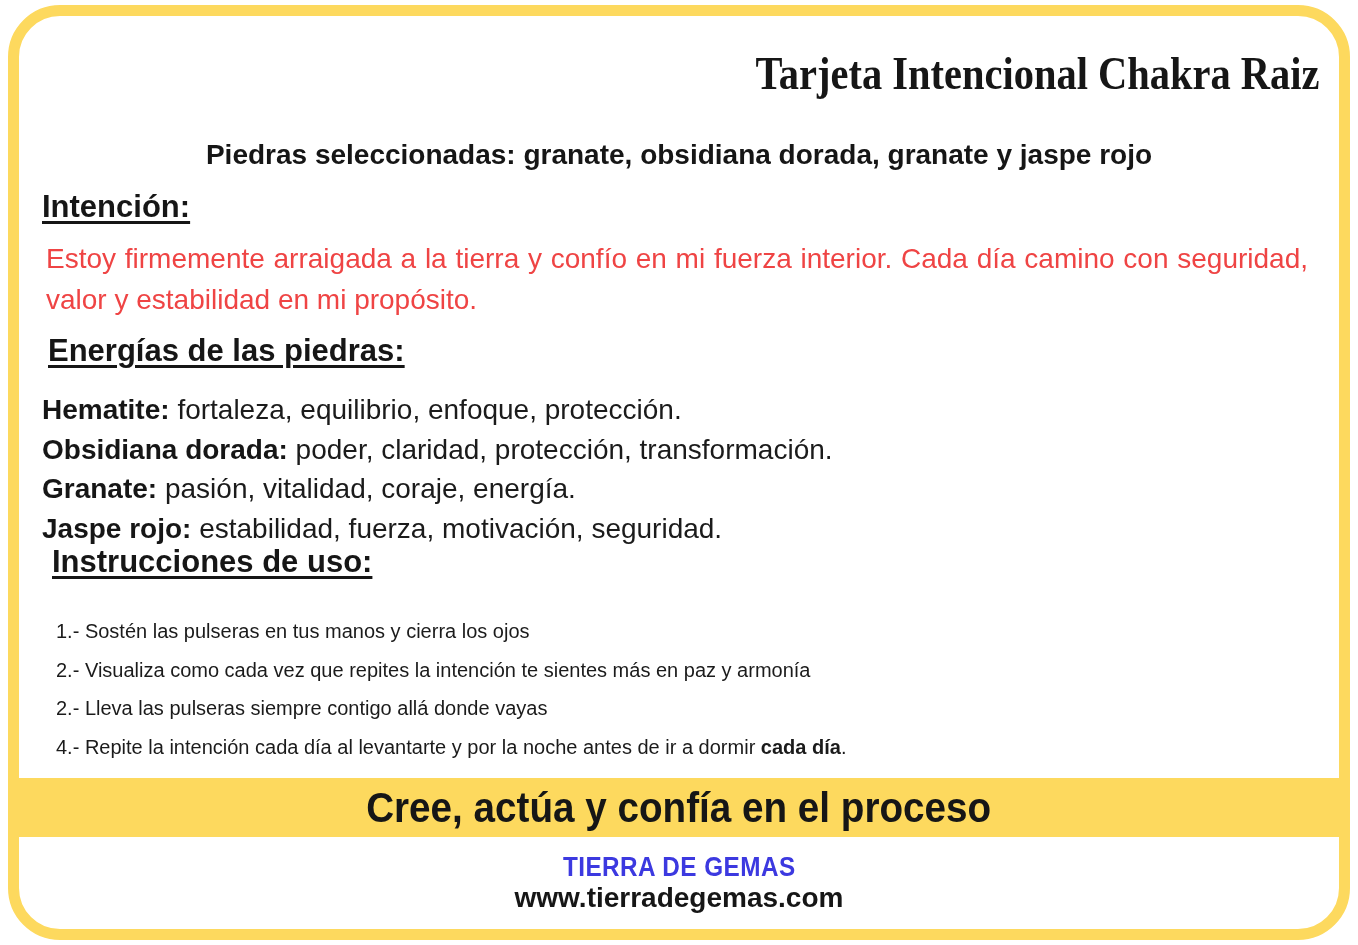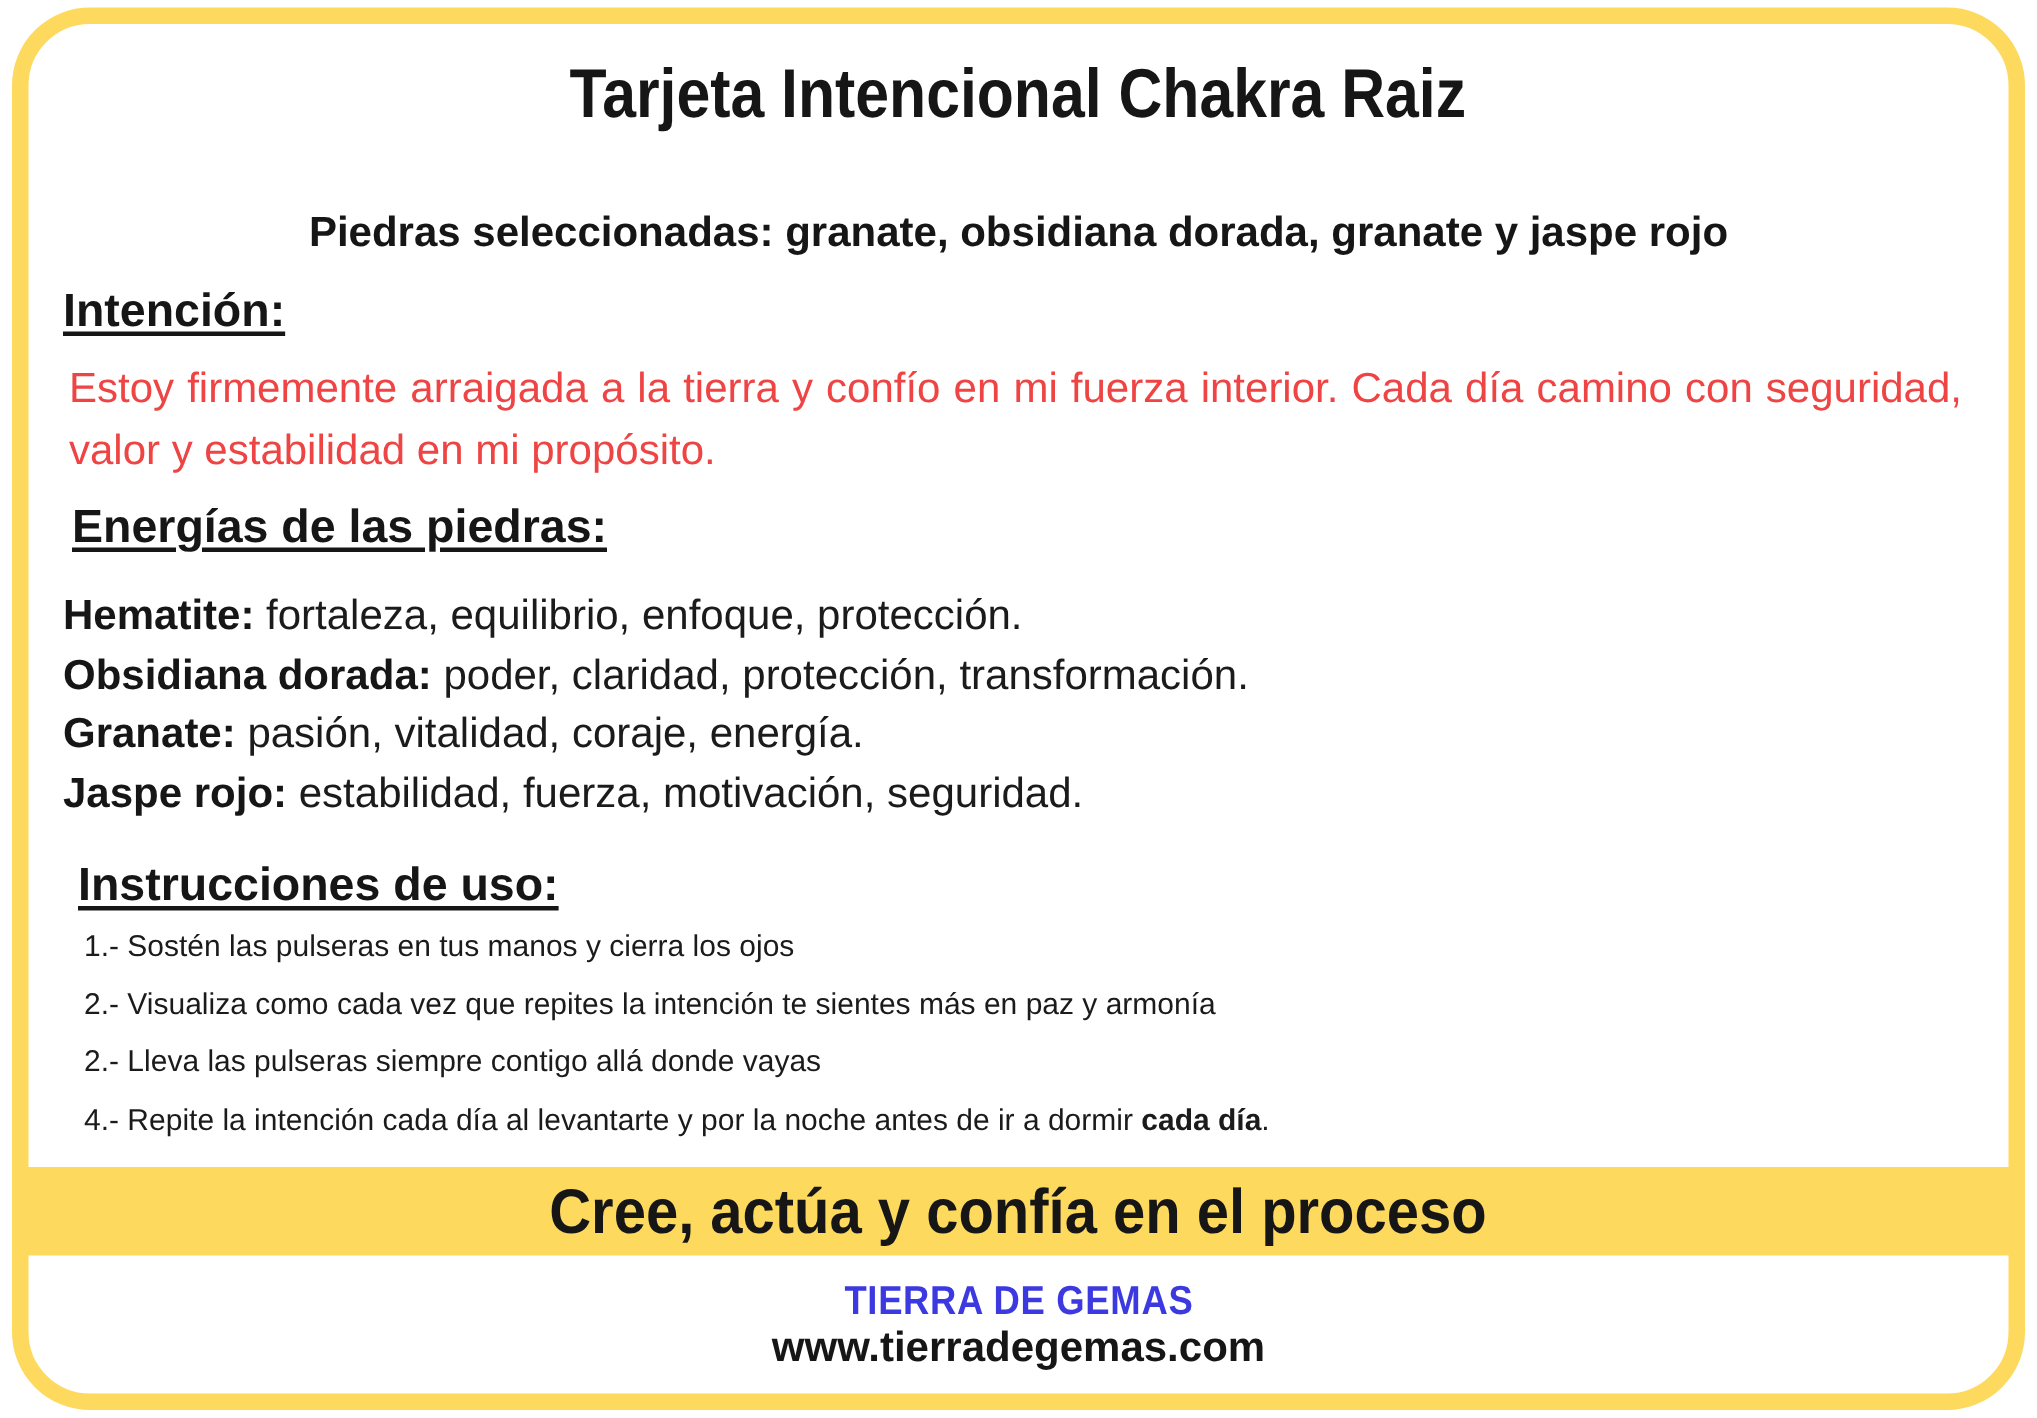--- a/index.html
+++ b/index.html
@@ -22,22 +22,22 @@
   .card-border {
     position: absolute;
     left: 8px; top: 5px; right: 8px; bottom: 5px;
     border: 11px solid var(--yellow);
     border-radius: 52px;
     pointer-events: none;
   }
 
   .title-row {
     position: absolute;
-    left: 0; right: 0; top: 36px;
-    display: flex; justify-content: center;
+    left: 0; right: 0; top: 48px;
+    display: flex; justify-content: flex-end; font-family: Liberation Serif, serif;
   }
   .title-row .txt {
     font-size: 46px;
     font-weight: bold;
     line-height: 52px;
     transform: scaleX(0.88);
     transform-origin: center;
     white-space: nowrap;
   }
 
@@ -54,21 +54,21 @@
     position: absolute;
     font-size: 31px;
     font-weight: bold;
     text-decoration: underline;
     text-decoration-thickness: 3px;
     text-underline-offset: 4px;
     white-space: nowrap;
   }
   .h-intencion { left: 42px; top: 189px; }
   .h-energias  { left: 48px; top: 333px; }
-  .h-instrucciones { left: 52px; top: 572px; }
+  .h-instrucciones { left: 52px; top: 544px; }
 
   .intention-text {
     position: absolute;
     left: 46px; top: 238px;
     width: 1262px;
     font-size: 28px;
     line-height: 41px;
     text-align: justify;
     color: #ef4444;
   }

